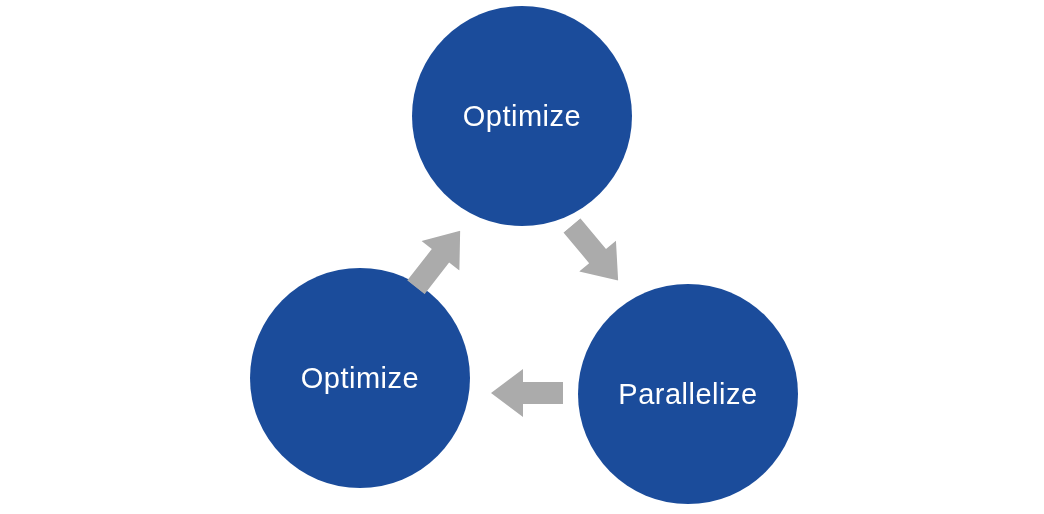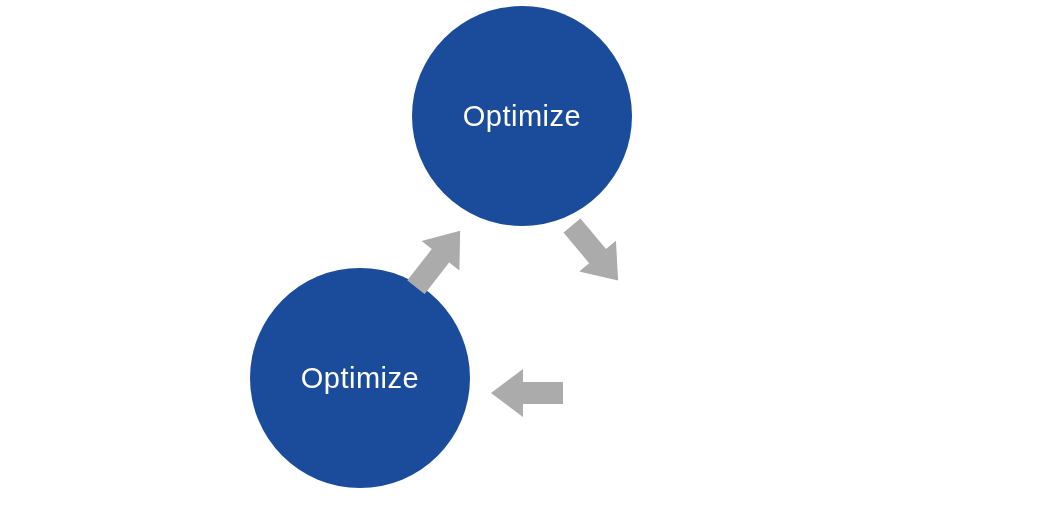--- a/index.html
+++ b/index.html
@@ -55,20 +55,23 @@
 </style>
 </head>
 <body>
 
 <div class="canvas">
 
   <div class="node node-analyze">
     <span class="label">Optimize</span>
   </div>
 
+  <div class="node node-parallelize">
+    <span class="label">Parallelize</span>
+  </div>
 
   <div class="node node-optimize">
     <span class="label">Optimize</span>
   </div>
 
   <div class="arrow arrow-a-to-p">
     <svg viewBox="0 0 72 48" xmlns="http://www.w3.org/2000/svg" aria-hidden="true">
       <polygon points="0,13 40,13 40,0 72,24 40,48 40,35 0,35"></polygon>
     </svg>
   </div>

